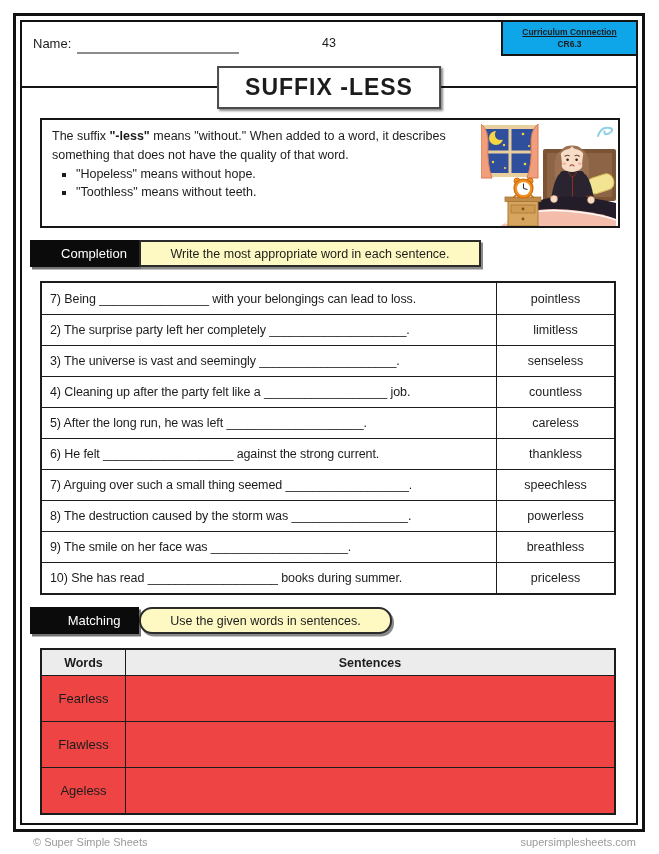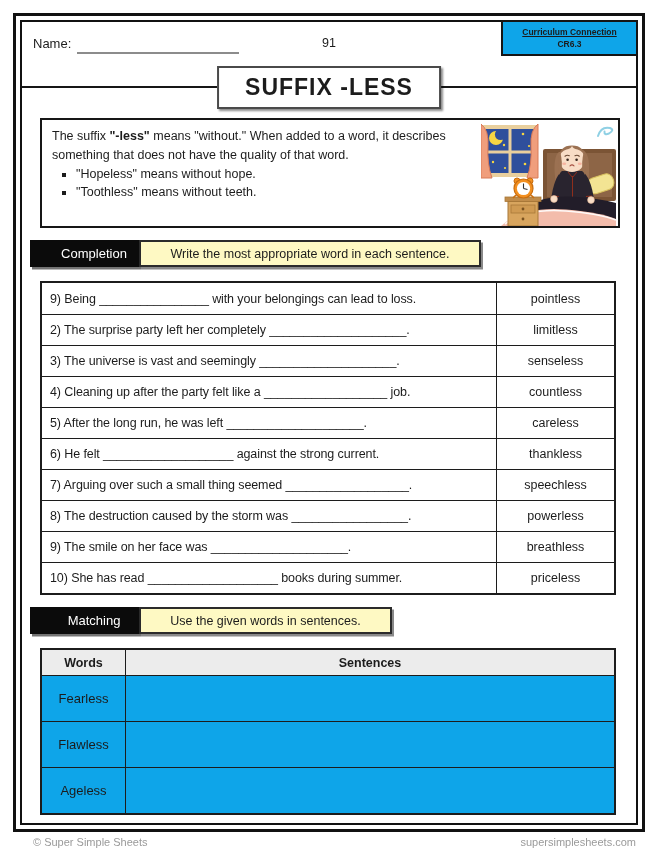--- a/index.html
+++ b/index.html
@@ -44,51 +44,51 @@
     width:109px;height:27px;background:#0b0b0b;color:#fff;display:flex;align-items:center;justify-content:center;
     font-size:13px;box-shadow:2px 2.5px 0 rgba(40,40,40,.65);z-index:2;box-sizing:border-box;padding-left:19px;
   }
   .sec-bar{
     height:27px;background:#fef9c3;border:2px solid #2b2b2b;box-sizing:border-box;display:flex;
     align-items:center;justify-content:center;font-size:12.5px;box-shadow:2px 2.5px 0 rgba(40,40,40,.55);
   }
   .completion-label{left:30px;top:240px;}
   .completion-bar{left:139px;top:240px;width:342px;}
   .matching-label{left:30px;top:607px;}
-  .matching-bar{left:139px;top:607px;width:253px;}
+  .matching-bar{left:139px;top:607px;width:253px;border-radius:13px;}
 
   
   .completion-table{left:40px;top:281px;width:576px;border:2px solid #1c1c1c;box-sizing:border-box;background:#fff;}
   .c-row{display:flex;height:31px;border-top:1.5px solid #1c1c1c;box-sizing:border-box;}
   .c-row:first-child{border-top:none;}
   .c-sentence{flex:1;display:flex;align-items:center;padding-left:8px;font-size:12.5px;letter-spacing:-0.1px;}
   .c-word{width:118px;border-left:1.5px solid #1c1c1c;display:flex;align-items:center;justify-content:center;font-size:12.5px;box-sizing:border-box;text-align:right;}
 
   
-  .matching-table{left:40px;top:648px;width:576px;border:2px solid #1c1c1c;box-sizing:border-box;background:#0ea5e9;}
+  .matching-table{left:40px;top:648px;width:576px;border:2px solid #1c1c1c;box-sizing:border-box;background:#ef4444;}
   .m-head{display:flex;height:25px;background:#ececec;font-weight:bold;font-size:12.5px;}
   .m-wcol{width:84px;border-right:1.5px solid #1c1c1c;display:flex;align-items:center;justify-content:center;box-sizing:border-box;}
   .m-scol{flex:1;display:flex;align-items:center;justify-content:center;}
   .m-row{display:flex;height:46px;border-top:1.5px solid #1c1c1c;box-sizing:border-box;}
   .m-row .m-wcol{font-size:13px;}
   .m-row .m-scol{justify-content:flex-start;}
 
   
   .footer-left{left:33px;top:836px;font-size:11px;color:#9a9a9a;}
   .footer-right{right:23px;top:836px;font-size:11px;color:#9a9a9a;}
 </style>
 </head>
 <body>
 
 <div class="abs outer-frame"></div>
 <div class="abs inner-frame"></div>
 
 <div class="abs name-label">Name:</div>
 <div class="abs name-line"></div>
-<div class="abs page-number">91</div>
+<div class="abs page-number">43</div>
 <div class="abs curriculum-box">
   <div class="u">Curriculum Connection</div>
   <div>CR6.3</div>
 </div>
 
 <div class="abs title-rule"></div>
 <div class="abs title-box">SUFFIX -LESS</div>
 
 <div class="abs intro-box">
   <div class="abs intro-text">
@@ -182,21 +182,21 @@
       <line x1="42.5" y1="66.5" x2="46.5" y2="67.5" stroke="#333" stroke-width="1.1"></line>
     </g>
   </svg>
 </div>
 
 <div class="abs sec-label completion-label">Completion</div>
 <div class="abs sec-bar completion-bar">Write the most appropriate word in each sentence.</div>
 
 <div class="abs completion-table">
   <div class="c-row">
-    <div class="c-sentence">9) Being ________________ with your belongings can lead to loss.</div>
+    <div class="c-sentence">7) Being ________________ with your belongings can lead to loss.</div>
     <div class="c-word">pointless</div>
   </div>
   <div class="c-row">
     <div class="c-sentence">2) The surprise party left her completely ____________________.</div>
     <div class="c-word">limitless</div>
   </div>
   <div class="c-row">
     <div class="c-sentence">3) The universe is vast and seemingly ____________________.</div>
     <div class="c-word">senseless</div>
   </div>

